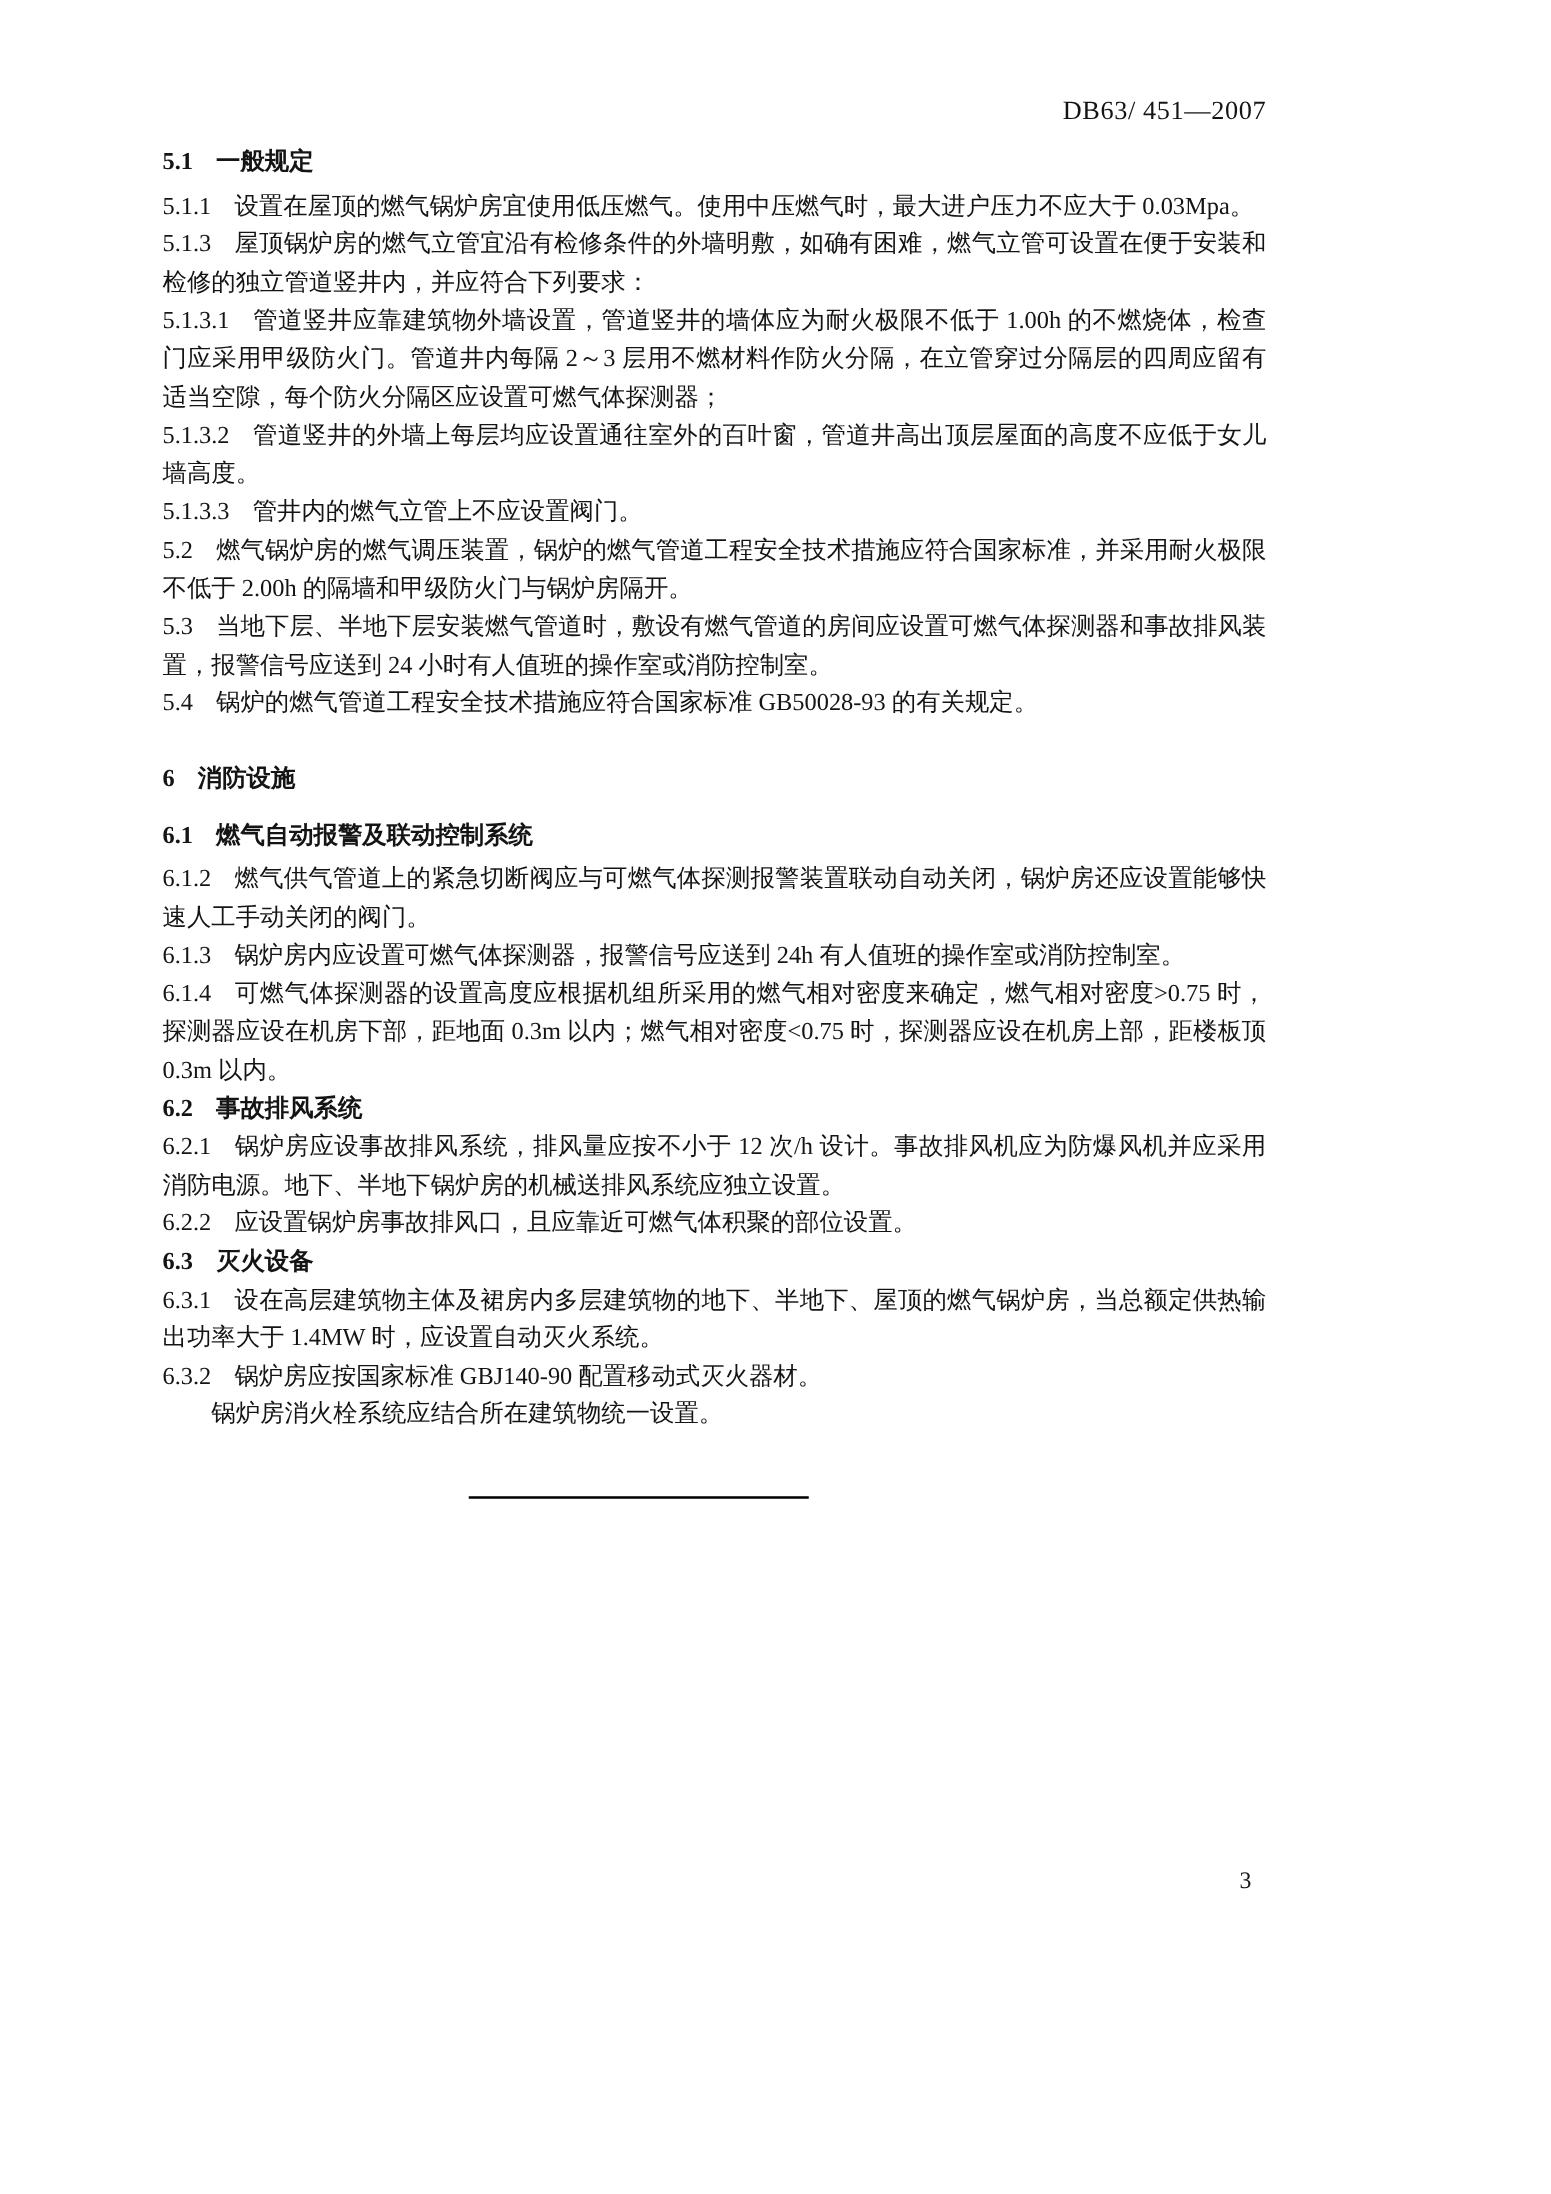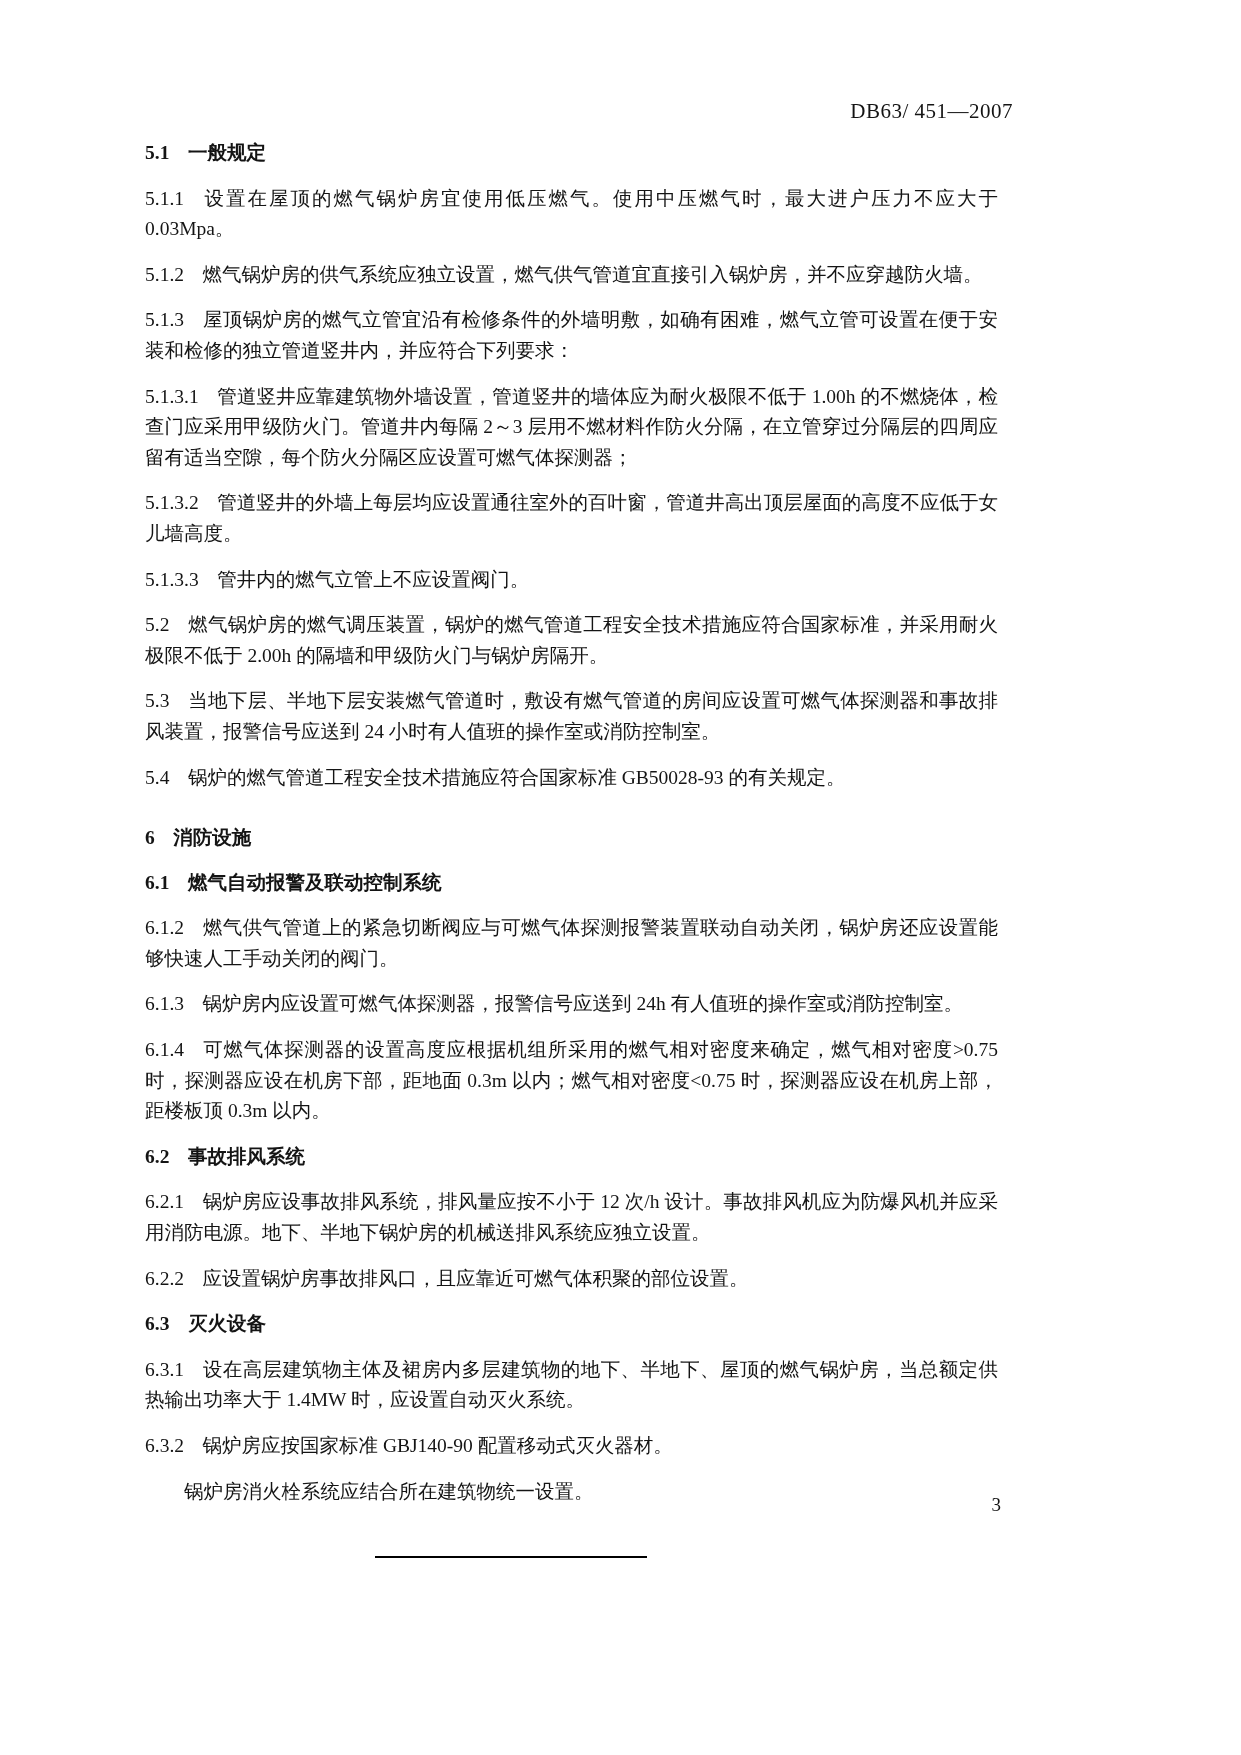--- a/index.html
+++ b/index.html
@@ -5,36 +5,36 @@
   * { margin: 0; padding: 0; box-sizing: border-box; }
   html, body { background: #ffffff; }
   .page {
     width: 1241px;
     height: 1755px;
     margin: 0 auto;
     background: #ffffff;
     position: relative;
     font-family: "Liberation Serif", "DejaVu Serif", serif;
     color: #141414;
-    padding: 99px 228px 0 130px;
+    padding: 76px 228px 0 130px;
     overflow: hidden;
   }
   .doc-header {
     text-align: right;
     font-size: 21px;
     letter-spacing: 0.5px;
     margin-bottom: 14px;
     white-space: nowrap;
   }
   .doc-body {
     font-size: 19.5px;
     line-height: 30.6px;
     text-align: justify;
   }
-  .para { margin: 15px; }
+  .para { margin: 0; }
   .para .num { margin-right: 0.95em; white-space: nowrap; }
   .heading { font-weight: bold; text-align: left; }
   .h-chapter { margin-top: 30px; margin-bottom: 14px; }
   .h-sub { margin-top: 9px; margin-bottom: 5px; }
   .indent { text-indent: 2em; }
   .end-divider {
     height: 0;
     border-top: 2px solid #000;
     width: 272px;
     margin-top: 49px;
@@ -49,21 +49,20 @@
 </style>
 </head>
 <body>
 
 <div class="page">
   <div class="doc-header">DB63/ 451—2007</div>
 
   <div class="doc-body">
       <p class="para heading h-sub"><span class="num">5.1</span><span class="txt">一般规定</span></p>
       <p class="para"><span class="num">5.1.1</span><span class="txt">设置在屋顶的燃气锅炉房宜使用低压燃气。使用中压燃气时，最大进户压力不应大于 0.03Mpa。</span></p>
-      <p class="para"><span class="num">5.1.2</span><span class="txt">燃气锅炉房的供气系统应独立设置，燃气供气管道宜直接引入锅炉房，并不应穿越防火墙。</span></p>
       <p class="para"><span class="num">5.1.3</span><span class="txt">屋顶锅炉房的燃气立管宜沿有检修条件的外墙明敷，如确有困难，燃气立管可设置在便于安装和检修的独立管道竖井内，并应符合下列要求：</span></p>
       <p class="para"><span class="num">5.1.3.1</span><span class="txt">管道竖井应靠建筑物外墙设置，管道竖井的墙体应为耐火极限不低于 1.00h 的不燃烧体，检查门应采用甲级防火门。管道井内每隔 2～3 层用不燃材料作防火分隔，在立管穿过分隔层的四周应留有适当空隙，每个防火分隔区应设置可燃气体探测器；</span></p>
       <p class="para"><span class="num">5.1.3.2</span><span class="txt">管道竖井的外墙上每层均应设置通往室外的百叶窗，管道井高出顶层屋面的高度不应低于女儿墙高度。</span></p>
       <p class="para"><span class="num">5.1.3.3</span><span class="txt">管井内的燃气立管上不应设置阀门。</span></p>
       <p class="para"><span class="num">5.2</span><span class="txt">燃气锅炉房的燃气调压装置，锅炉的燃气管道工程安全技术措施应符合国家标准，并采用耐火极限不低于 2.00h 的隔墙和甲级防火门与锅炉房隔开。</span></p>
       <p class="para"><span class="num">5.3</span><span class="txt">当地下层、半地下层安装燃气管道时，敷设有燃气管道的房间应设置可燃气体探测器和事故排风装置，报警信号应送到 24 小时有人值班的操作室或消防控制室。</span></p>
       <p class="para"><span class="num">5.4</span><span class="txt">锅炉的燃气管道工程安全技术措施应符合国家标准 GB50028-93 的有关规定。</span></p>
       <p class="para heading h-chapter"><span class="num">6</span><span class="txt">消防设施</span></p>
       <p class="para heading h-sub"><span class="num">6.1</span><span class="txt">燃气自动报警及联动控制系统</span></p>
       <p class="para"><span class="num">6.1.2</span><span class="txt">燃气供气管道上的紧急切断阀应与可燃气体探测报警装置联动自动关闭，锅炉房还应设置能够快速人工手动关闭的阀门。</span></p>

